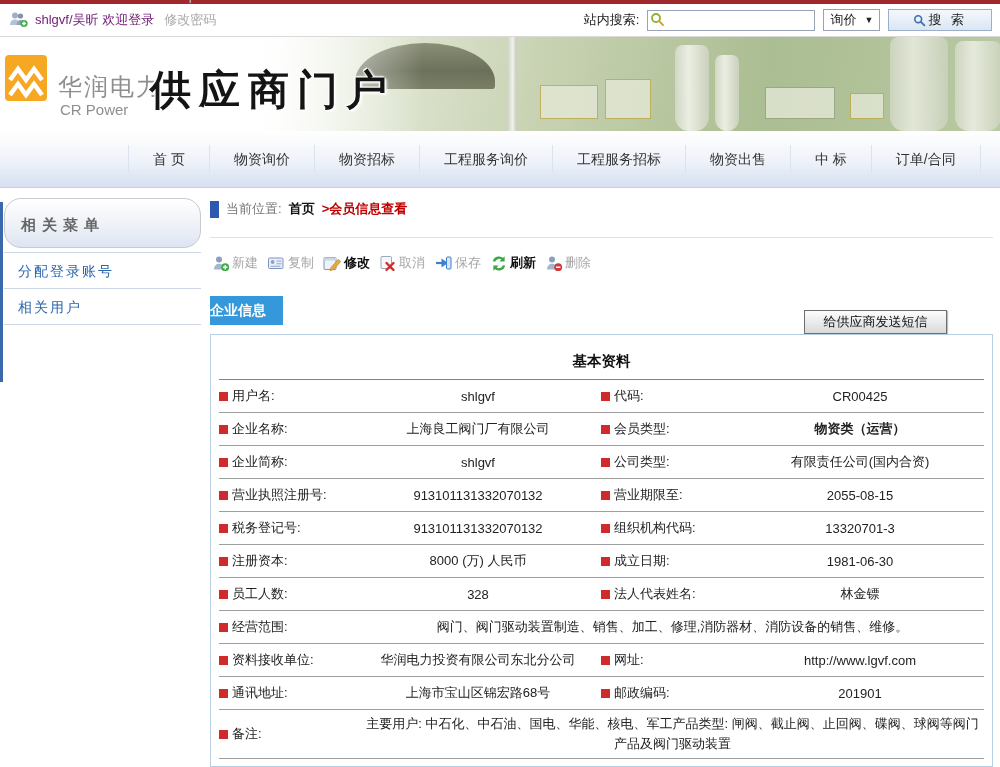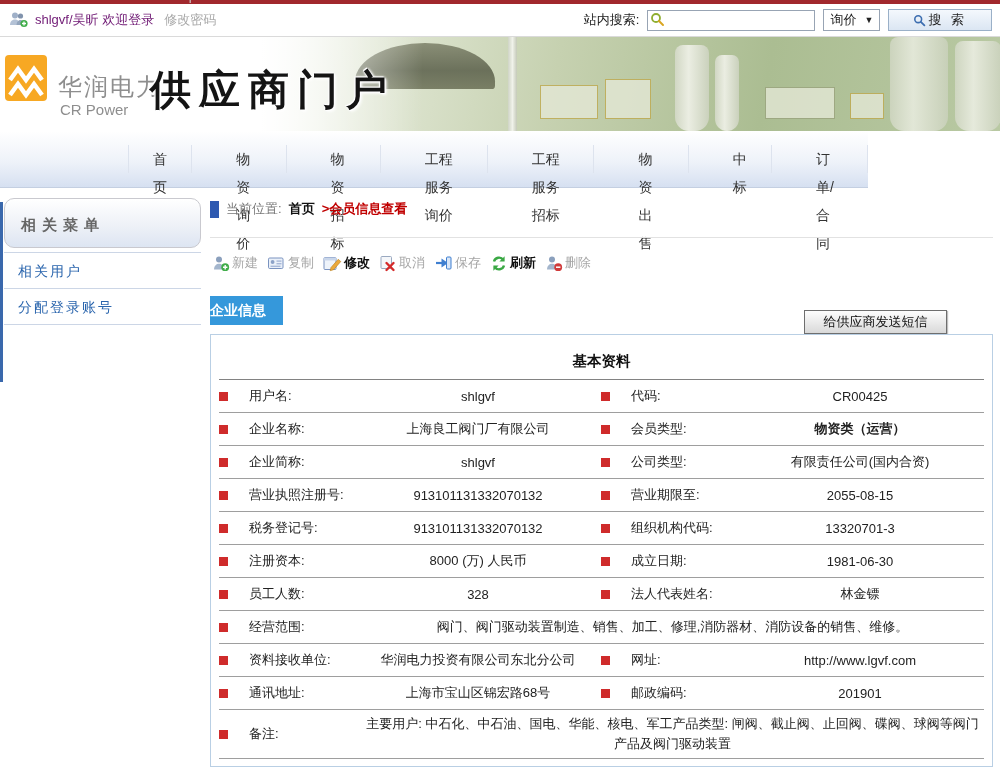--- a/index.html
+++ b/index.html
@@ -45,31 +45,31 @@
   .b2 { left:345px; top:42px; width:46px; height:40px; }
   .b3 { left:505px; top:50px; width:70px; height:32px; border-color:#9aa37e; }
   .b4 { left:590px; top:56px; width:34px; height:26px; }
   .logo { position:absolute; left:5px; top:18px; }
   .brand-cn { position:absolute; left:58px; top:34px; font-size:24px; color:#8e8e8e; letter-spacing:2px; }
   .brand-en { position:absolute; left:60px; top:64px; font-size:15px; color:#8e8e8e; }
   .portal-title { position:absolute; left:150px; top:26px; font-size:41px; font-weight:bold; color:#141414;
                   letter-spacing:8px; text-shadow:0 0 3px #fff,0 0 3px #fff,1px 1px 0 #fff,-1px -1px 0 #fff,2px 2px 3px rgba(255,255,255,.9); }
 
   
-  .nav { position:absolute; left:0; top:131px; width:868px; height:57px;
+  .nav { position:absolute; left:0; top:131px; width:1000px; height:57px;
          background:linear-gradient(#ffffff,#eef2f9 55%,#d6e0f1); border-bottom:1px solid #c4cfe1;
-         display:flex; align-items:center; padding-left:128px;gap:20px; }
+         display:flex; align-items:center; padding-left:128px; }
   .nav-item { padding:0 24px; font-size:14px; color:#333; cursor:pointer; height:28px; line-height:28px;
               border-right:1px solid #dde3ee; }
   .nav-item:first-child { border-left:1px solid #dde3ee; }
 
   
   .side-accent { position:absolute; left:0; top:202px; width:3px; height:180px; background:#3a68ac; }
   .menu-box { position:absolute; left:4px; top:198px; width:197px; height:50px; border:1px solid #c9c9cf;
-              border-radius:10px; background:linear-gradient(#ffffff,#eef1f7 55%,#dde5f2);
+              border-radius:17px; background:linear-gradient(#ffffff,#eef1f7 55%,#dde5f2);
               font-size:15px; font-weight:bold; color:#666; letter-spacing:6px; padding:17px 0 0 16px; }
   .side-items { position:absolute; left:4px; top:252px; width:197px; border-top:1px solid #ccd6e6; }
   .side-item { height:36px; line-height:36px; padding-left:14px; font-size:14px; color:#2a65ad;
                border-bottom:1px solid #ccd6e6; cursor:pointer; letter-spacing:2px; }
 
   
   .breadcrumb { position:absolute; left:210px; top:200px; display:flex; align-items:center; gap:7px; font-size:13px; }
   .bc-marker { width:9px; height:17px; background:#2e59b0; }
   .bc-label { color:#777; }
   .bc-home { color:#111; font-weight:bold; }
@@ -87,21 +87,21 @@
                 background:linear-gradient(#fdfdfd,#d9d9d9); border:1px solid #6e6e6e;
                 box-shadow:1px 1px 1px rgba(0,0,0,.25); font-size:13px; color:#111; text-align:center;
                 line-height:22px; cursor:pointer; }
 
   .panel { position:absolute; left:210px; top:334px; width:783px; height:433px; background:#fff;
            border:1px solid #b9cfe4; padding:0 8px; overflow:hidden;text-align:center; }
   .section-title { height:45px; line-height:52px; font-size:14.5px; font-weight:bold; color:#111;
                    border-bottom:1px solid #828282; }
   .frow { display:flex; align-items:center; min-height:33px; border-bottom:1px solid #9e9e9e;
           font-size:13px; padding:4px 0; }
-  .fcell-label { display:flex; align-items:center; gap:21px; flex:0 0 142px; }
+  .fcell-label { display:flex; align-items:center; gap:4px; flex:0 0 142px; }
   .fcell-label.second { flex:0 0 135px; }
   .bullet { width:9px; height:9px; background:#cf2b2b; flex:0 0 9px; }
   .fval1 { flex:0 0 240px; padding-right:6px; }
   .fval2 { flex:1 1 auto; }
   .fval-span { flex:1 1 auto; line-height:20px; }
   .bold { font-weight:bold; }
   svg { display:block; }
 </style>
 </head>
 <body>
@@ -189,22 +189,22 @@
     <div class="nav-item">工程服务询价</div>
     <div class="nav-item">工程服务招标</div>
     <div class="nav-item">物资出售</div>
     <div class="nav-item">中 标</div>
     <div class="nav-item">订单/合同</div>
   </div>
 
 <div class="side-accent"></div>
 <div class="menu-box">相关菜单</div>
 <div class="side-items">
+    <div class="side-item">分配登录账号</div>
     <div class="side-item">相关用户</div>
-    <div class="side-item">分配登录账号</div>
   </div>
 
 <div class="breadcrumb">
   <span class="bc-marker"></span>
   <span class="bc-label">当前位置:</span>
   <span class="bc-home">首页</span>
   <span class="bc-current">&gt;会员信息查看</span>
 </div>
 <div class="bc-divider"></div>
 

